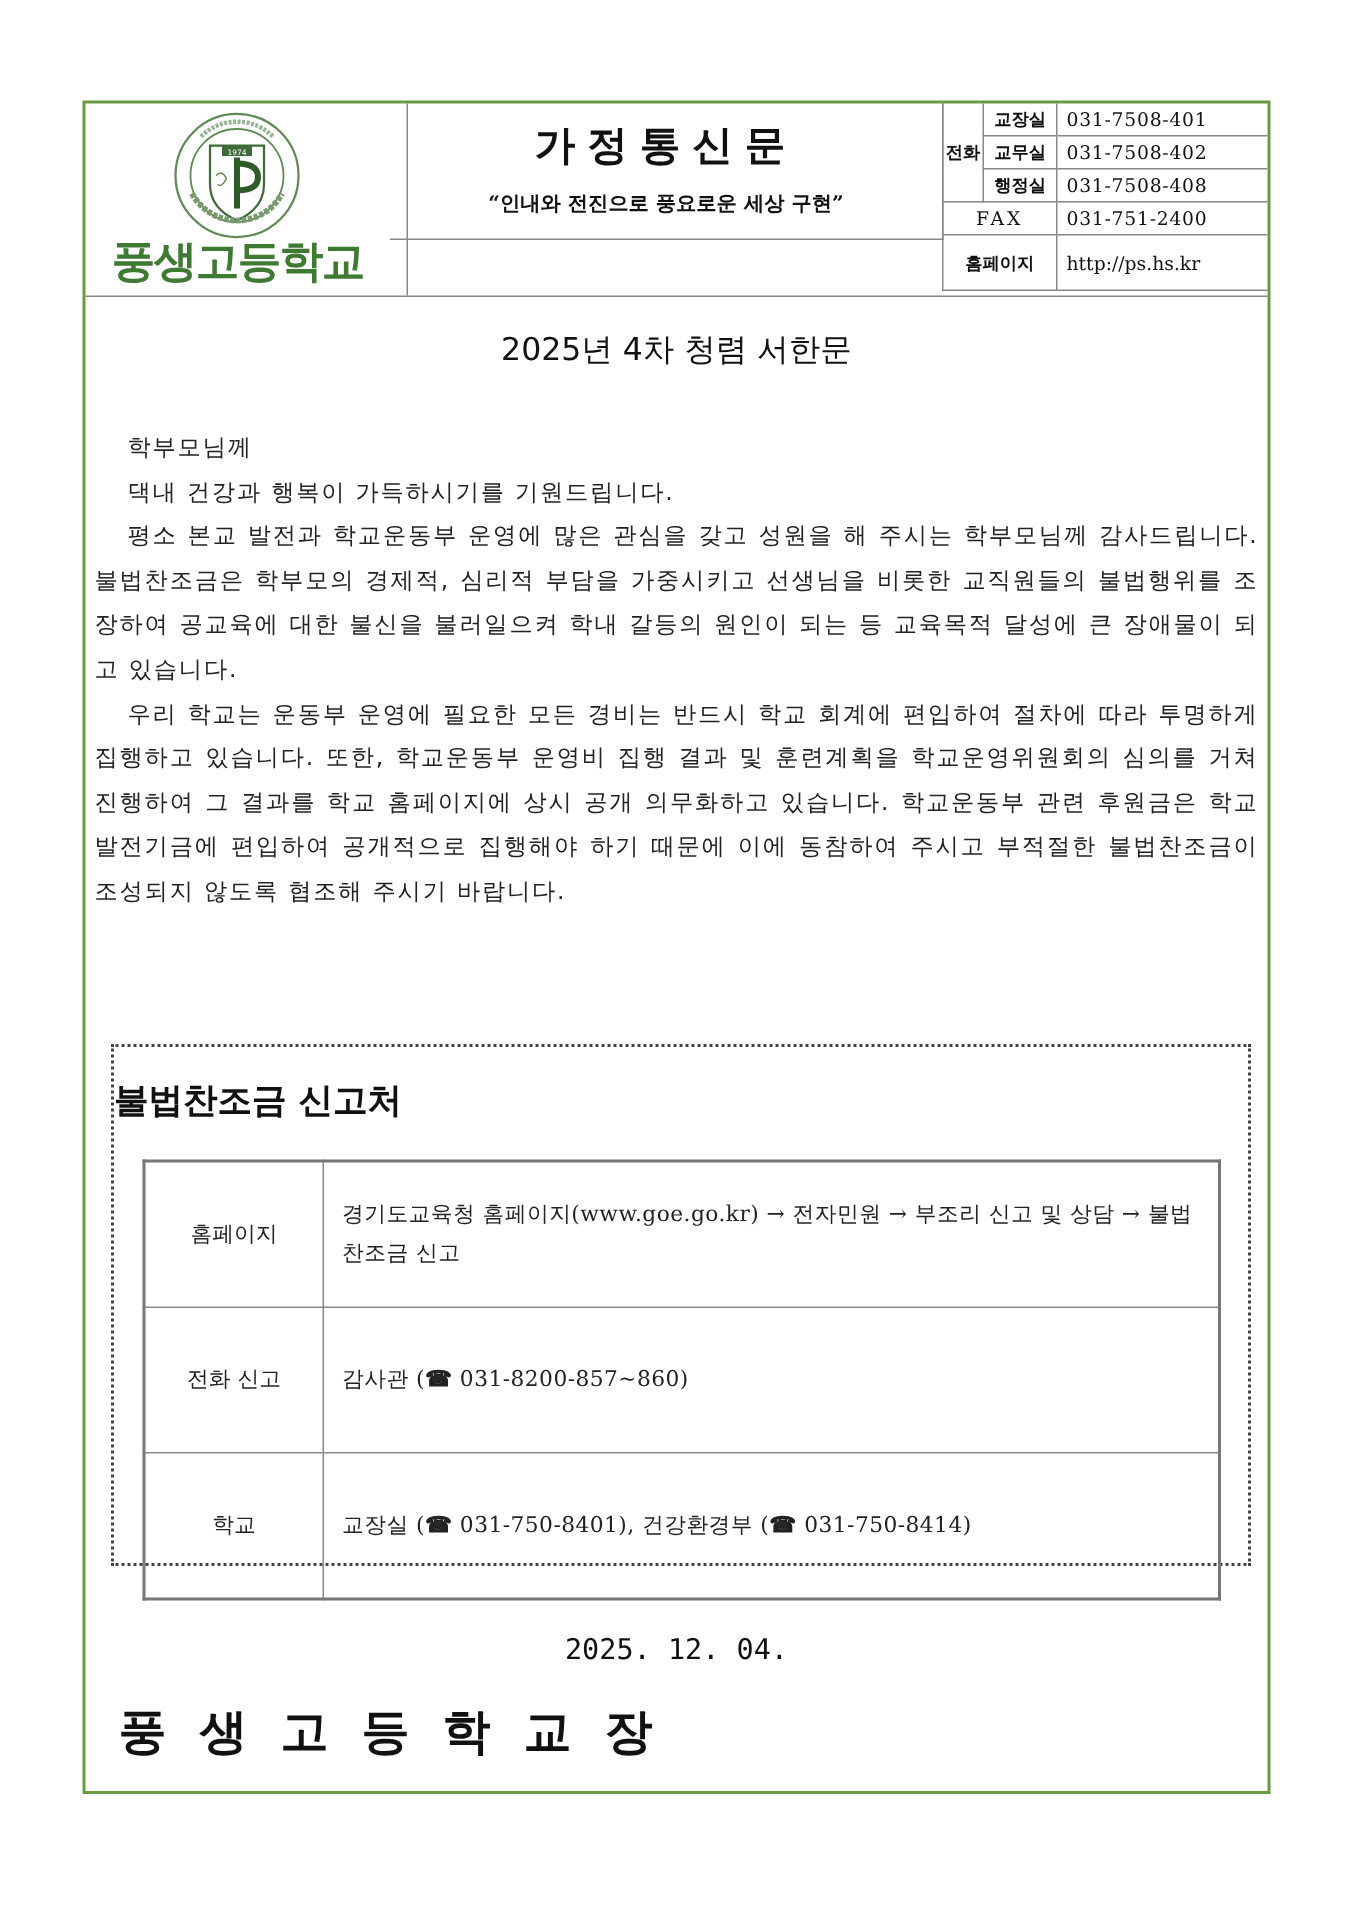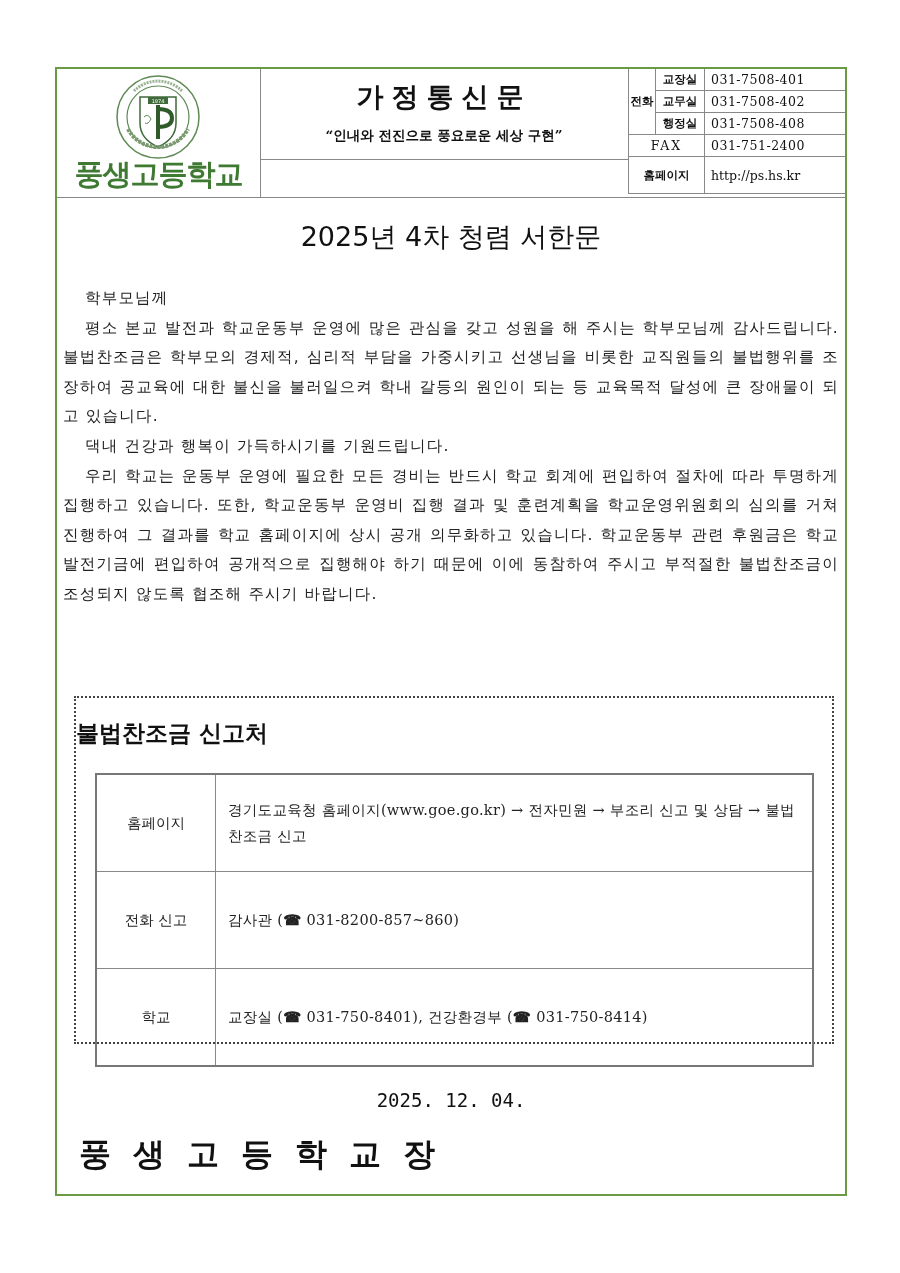--- a/index.html
+++ b/index.html
@@ -1,35 +1,35 @@
 <!DOCTYPE html>
 <html><head>
 <meta charset="utf-8">
 <style>
   html, body { margin:0; padding:0; background:#ffffff; }
   body { width:900px; height:1273px; position:relative; font-family:"DejaVu Sans", sans-serif; color:#111; }
   .frame { position:absolute; left:55px; top:67px; width:792px; height:1129px; border:2px solid #6b9a45; box-sizing:border-box; }
   
   .hdr { position:absolute; left:0; top:0; width:788px; height:128px; border-bottom:1px solid #888; }
-  .logo-cell { position:absolute; left:0; top:0; width:203px; height:128px; border-right:1px solid #888; }
+  .logo-cell { position:absolute; left:0; top:0; width:203px; height:128px; border-right:1px solid #888;padding-left:11px; }
   .logo-emblem { position:absolute; left:57px; top:4px; width:88px; height:88px; }
   .logo-text { position:absolute; left:0; top:86px; width:203px; text-align:center; font-family:"DejaVu Sans", sans-serif; font-weight:bold; font-size:29px; color:#3f7a33; letter-spacing:-1px; }
   .title-cell { position:absolute; left:203px; top:0; width:368px; height:90px; border-right:1px solid #888; border-bottom:1px solid #888; }
   .title-main { position:absolute; left:0; top:10px; width:100%; text-align:center; font-family:"DejaVu Sans", sans-serif; font-weight:bold; font-size:27px; letter-spacing:8px; }
   .title-motto { position:absolute; left:0; top:58px; width:100%; text-align:center; font-family:"DejaVu Serif", serif; font-weight:bold; font-size:13.5px; }
   .issue-cell { position:absolute; left:203px; top:90px; width:368px; height:38px; border-right:1px solid #888; line-height:38px; text-align:center; font-family:"DejaVu Serif", serif; font-size:13px; }
   .contact { position:absolute; left:571px; top:0; width:217px; height:128px; }
   .ct { border-collapse:collapse; width:217px; font-family:"DejaVu Serif", serif; font-size:12.5px; }
   .ct td { border:1px solid #888; height:21px; padding:0; text-align:center; }
   .ct tr:first-child td { border-top:none; }
   .ct td:last-child { border-right:none; text-align:left; padding-left:6px; letter-spacing:0.5px;margin-left:24px; }
   .ct td.lbl-small { font-weight:bold; font-size:11.5px; }
   .ct td.home-row { height:36px; }
   
-  .doc-title { position:absolute; left:0; top:150px; width:788px; text-align:center; font-family:"DejaVu Sans", sans-serif; font-size:27px; }
+  .doc-title { position:absolute; left:0; top:150px; width:788px; text-align:center; font-family:"DejaVu Sans", sans-serif; font-size:21px; }
   .body-text { position:absolute; left:0; top:215px; width:776px; padding:0 0 0 6px; font-family:"DejaVu Sans", sans-serif; font-size:15.5px; line-height:29.6px; letter-spacing:1.2px; text-align:justify; color:#222; }
   .body-text p { margin:0; text-indent:22px; }
   
   .report-box { position:absolute; left:17px; top:627px; width:760px; height:348px; border:2px dotted #444; box-sizing:border-box; }
   .report-title { position:absolute; left:0; top:20px; width:100%; text-align:left; font-family:"DejaVu Serif", serif; font-weight:bold; font-size:23px; }
   .rt { position:absolute; left:19px; top:75px; width:719px; border-collapse:collapse; font-family:"DejaVu Serif", serif; font-size:14.5px; }
   .rt td { border:1px solid #888; padding:17px 12px; color:#222; }
   .rt { border:2px solid #777; }
   .rt td.k { width:118px; text-align:center; padding:0; line-height:22px; }
   .rt td.v { line-height:26px; letter-spacing:0.3px; }
@@ -95,22 +95,22 @@
         </tr>
       </tbody>
         </table>
     </div>
   </div>
 
   <div class="doc-title">2025년 4차 청렴 서한문</div>
 
   <div class="body-text">
     <p>학부모님께</p>
+    <p>댁내 건강과 행복이 가득하시기를 기원드립니다.</p>
     <p>평소 본교 발전과 학교운동부 운영에 많은 관심을 갖고 성원을 해 주시는 학부모님께 감사드립니다. 불법찬조금은 학부모의 경제적, 심리적 부담을 가중시키고 선생님을 비롯한 교직원들의 불법행위를 조장하여 공교육에 대한 불신을 불러일으켜 학내 갈등의 원인이 되는 등 교육목적 달성에 큰 장애물이 되고 있습니다.</p>
-    <p>댁내 건강과 행복이 가득하시기를 기원드립니다.</p>
     <p>우리 학교는 운동부 운영에 필요한 모든 경비는 반드시 학교 회계에 편입하여 절차에 따라 투명하게 집행하고 있습니다. 또한, 학교운동부 운영비 집행 결과 및 훈련계획을 학교운영위원회의 심의를 거쳐 진행하여 그 결과를 학교 홈페이지에 상시 공개 의무화하고 있습니다. 학교운동부 관련 후원금은 학교발전기금에 편입하여 공개적으로 집행해야 하기 때문에 이에 동참하여 주시고 부적절한 불법찬조금이 조성되지 않도록 협조해 주시기 바랍니다.</p>
   </div>
 
   <div class="report-box">
     <div class="report-title">불법찬조금 신고처</div>
     <table class="rt">
       <tbody>
           <tr class="r1">
         <td class="k">홈페이지</td>
         <td class="v">경기도교육청  홈페이지(www.goe.go.kr) → 전자민원 → 부조리 신고 및 상담 → 불법찬조금 신고</td>

